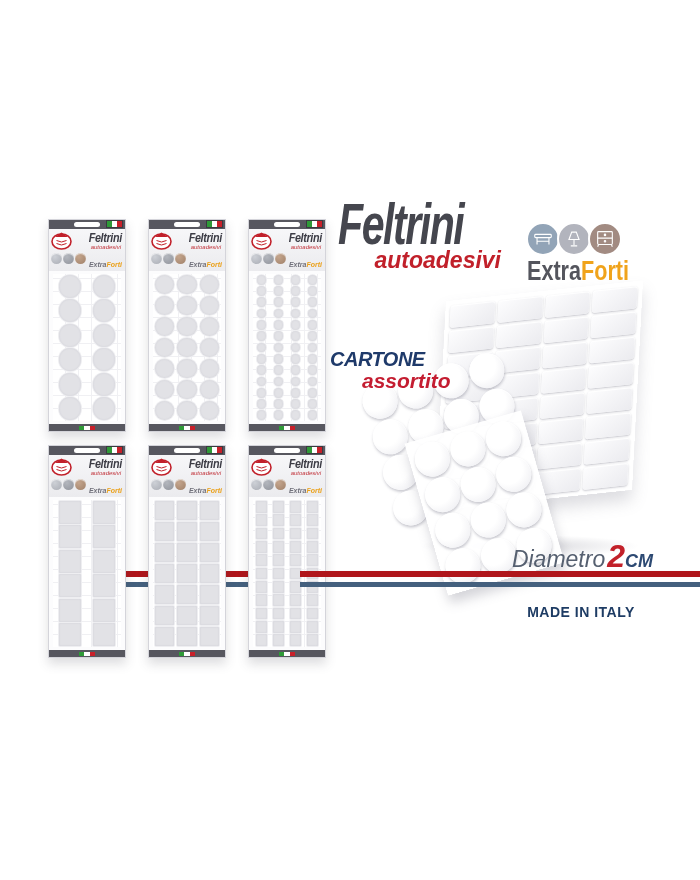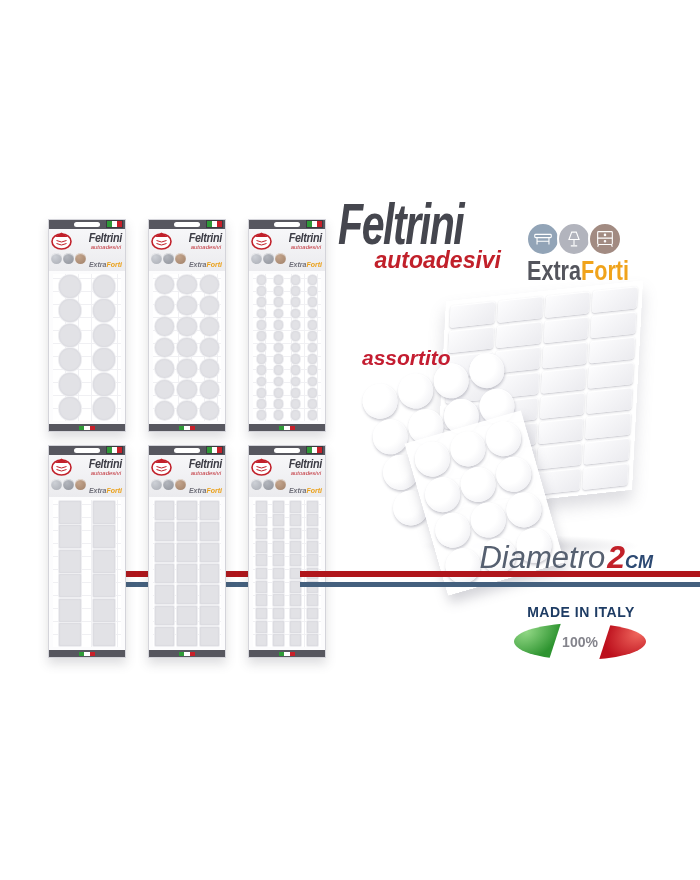--- a/index.html
+++ b/index.html
@@ -95,21 +95,21 @@
   .round-front{position:absolute;left:424px;top:424px;transform:rotate(-16deg);
                background:rgba(255,255,255,.95);padding:5px;
                box-shadow:0 8px 12px rgba(100,100,118,.28);
                display:grid;grid-template-columns:repeat(3,37px);grid-auto-rows:37px;}
   .rd-pad{width:35px;height:35px;border-radius:50%;
           background:radial-gradient(circle at 38% 32%, #ffffff 0 45%, #e9e9ee 100%);
           box-shadow:0 2px 3px rgba(115,115,132,.4), inset 0 1px 1px #fff;}
 
   
   #diametro{position:absolute;right:47px;top:540px;display:flex;align-items:baseline;z-index:4;}
-  .d-label{font-size:31px;font-style:italic;color:#566070;letter-spacing:0;}
+  .d-label{font-size:23px;font-style:italic;color:#566070;letter-spacing:0;}
   .d-value{font-size:32px;font-weight:800;font-style:italic;color:#c2212a;margin-left:2px;line-height:1;}
   .d-unit{font-size:18px;font-weight:800;font-style:italic;color:#2d4a73;}
 
   
   #size-text{position:absolute;left:330px;top:626px;display:flex;align-items:baseline;
              font-weight:800;font-style:italic;letter-spacing:-1px;z-index:2;}
   .sz-n{font-size:38px;color:#b1222b;line-height:1;}
   .sz-n2{font-size:38px;color:#c0242c;line-height:1;}
   .sz-s{font-size:29px;color:var(--steel,#3f5f88);line-height:1;}
 
@@ -533,20 +533,21 @@
           <circle cx="12" cy="14.5" r="0.8"></circle>
       </svg>
     </div>
   </div>
 
   <div id="extraforti">
     <span class="ef-extra">Extra</span><span class="ef-forti">Forti</span>
   </div>
 
   <div id="cartone">
+    <div class="cartone1">CARTONE</div>
     <div class="cartone2">assortito</div>
   </div>
 
   <div id="pile">
     <div class="pile-shadow"></div>
     <div class="sheet-squares" id="sheet-squares">
         <div class="sq-pad"></div>
         <div class="sq-pad"></div>
         <div class="sq-pad"></div>
         <div class="sq-pad"></div>
@@ -615,22 +616,15 @@
 
   <div id="diametro">
     <span class="d-label">Diametro</span>
     <span class="d-value">2</span>
     <span class="d-unit">CM</span>
   </div>
 
 
   <div id="miy">
     <div class="miy-label">MADE IN ITALY</div>
-    <div class="miy-flag">
-      <div class="f-green"></div>
-      <div class="f-white">
-        <span class="f-pct">100%</span>
-      </div>
-      <div class="f-red"></div>
-    </div>
   </div>
 
 </div>
 
 </body></html>

